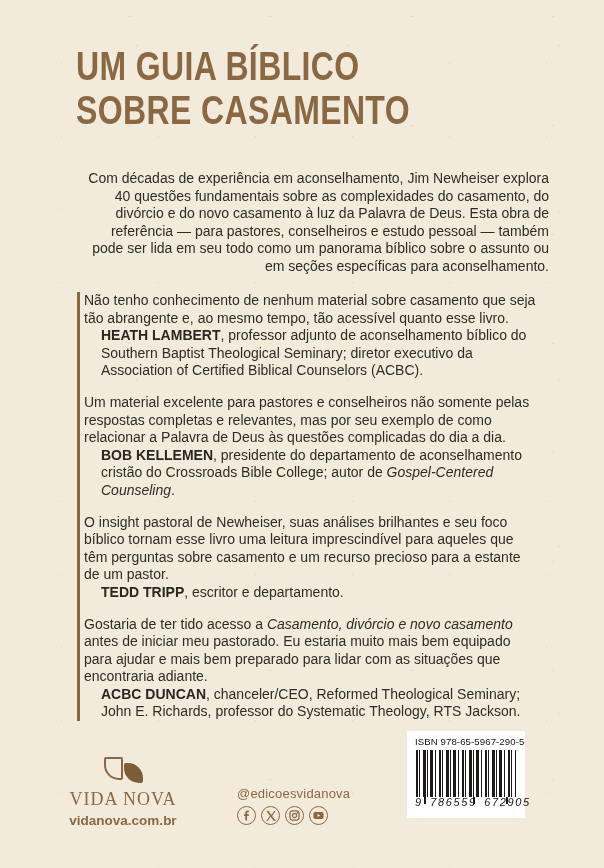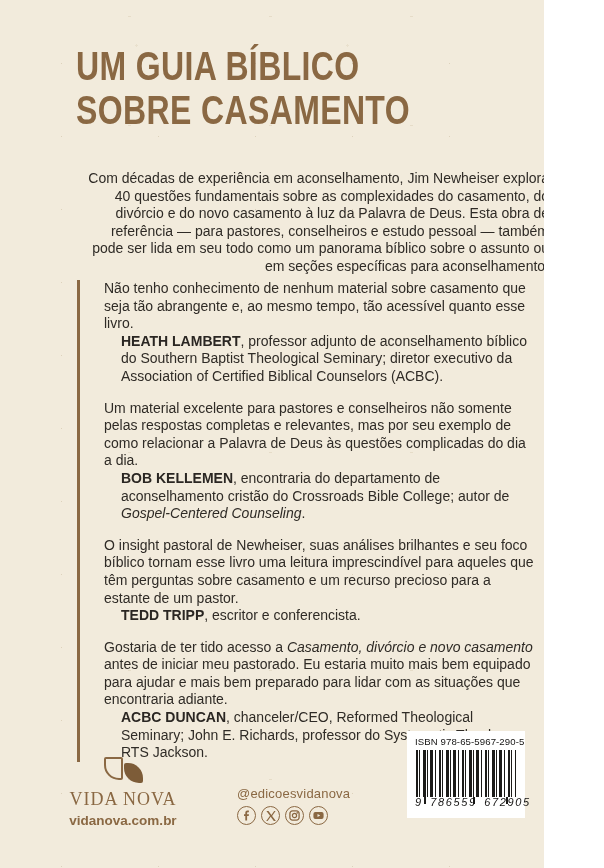--- a/index.html
+++ b/index.html
@@ -3,21 +3,21 @@
 <meta charset="utf-8">
 <style>
   html,body{margin:0;padding:0;}
   body{
     width:604px;height:868px;
     font-family:"Liberation Sans",sans-serif;
     background:#fff;
   }
   .cover{
     position:relative;
-    width:544px;height:868px;
+    width:604px;height:868px;
     overflow:hidden;
     background-color:#f2ebdc;
     background-image:
       radial-gradient(#ddd2bc 0.8px, transparent 0.9px),
       radial-gradient(#e6dcc8 1px, transparent 1.1px),
       radial-gradient(#e9e0cd 1.4px, transparent 1.5px);
     background-size:97px 73px,141px 109px,211px 167px;
     background-position:13px 27px,59px 71px,31px 129px;
     color:#2f2b26;
   }
@@ -30,24 +30,24 @@
   }
   .title .tline{display:inline-block;transform:scaleX(0.78);transform-origin:0 50%;}
   
   .intro{
     position:absolute;top:170px;left:77px;margin:0;
     width:472px;
     font-size:14px;line-height:17.6px;text-align:right;
   }
   
   .quotes{
-    position:absolute;top:280px;left:77px;
+    position:absolute;top:292px;left:77px;
     width:460px;
     border-left:3px solid #8a6843;
-    padding-left:24px;
+    padding-left:4px;
     box-sizing:border-box;
   }
   .quote-block + .quote-block{margin-top:14px;}
   .quote-block p{margin:0;font-size:14px;line-height:17.6px;}
   .quote-block .attribution{margin-left:17px;}
   .quote-block strong{font-weight:bold;color:#2a2622;}
   .it{font-style:italic;}
   
   .logo{
     position:absolute;left:58px;top:757px;width:130px;
@@ -114,25 +114,25 @@
 
   <p class="intro">Com décadas de experiência em aconselhamento, Jim Newheiser explora 40 questões fundamentais sobre as complexidades do casamento, do divórcio e do novo casamento à luz da Palavra de Deus. Esta obra de referência — para pastores, conselheiros e estudo pessoal — também pode ser lida em seu todo como um panorama bíblico sobre o assunto ou em seções específicas para aconselhamento.</p>
 
   <div class="quotes" id="quotes">
       <div class="quote-block">
         <p><span>Não tenho conhecimento de nenhum material sobre casamento que seja tão abrangente e, ao mesmo tempo, tão acessível quanto esse livro.</span></p>
         <p class="attribution"><strong>HEATH LAMBERT</strong><span>, professor adjunto de aconselhamento bíblico do Southern Baptist Theological Seminary; diretor executivo da Association of Certified Biblical Counselors (ACBC).</span></p>
       </div>
       <div class="quote-block">
         <p><span>Um material excelente para pastores e conselheiros não somente pelas respostas completas e relevantes, mas por seu exemplo de como relacionar a Palavra de Deus às questões complicadas do dia a dia.</span></p>
-        <p class="attribution"><strong>BOB KELLEMEN</strong><span>, encontraria do departamento de aconselhamento cristão do Crossroads Bible College; autor de </span><span class="it">Gospel-Centered Counseling</span><span>.</span></p>
+        <p class="attribution"><strong>BOB KELLEMEN</strong><span>, presidente do departamento de aconselhamento cristão do Crossroads Bible College; autor de </span><span class="it">Gospel-Centered Counseling</span><span>.</span></p>
       </div>
       <div class="quote-block">
         <p><span>O insight pastoral de Newheiser, suas análises brilhantes e seu foco bíblico tornam esse livro uma leitura imprescindível para aqueles que têm perguntas sobre casamento e um recurso precioso para a estante de um pastor.</span></p>
-        <p class="attribution"><strong>TEDD TRIPP</strong><span>, escritor e conferencista.</span></p>
+        <p class="attribution"><strong>TEDD TRIPP</strong><span>, escritor e departamento.</span></p>
       </div>
       <div class="quote-block">
         <p><span>Gostaria de ter tido acesso a </span><span class="it">Casamento, divórcio e novo casamento</span><span> antes de iniciar meu pastorado. Eu estaria muito mais bem equipado para ajudar e mais bem preparado para lidar com as situações que encontraria adiante.</span></p>
         <p class="attribution"><strong>ACBC DUNCAN</strong><span>, chanceler/CEO, Reformed Theological Seminary; John E. Richards, professor do Systematic Theology, RTS Jackson.</span></p>
       </div>
     </div>
 
   <div class="logo">
     <div class="leaves">
       <div class="leaf-outline"></div>

